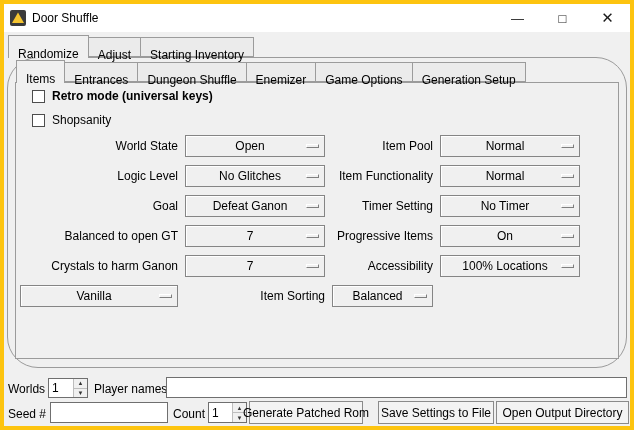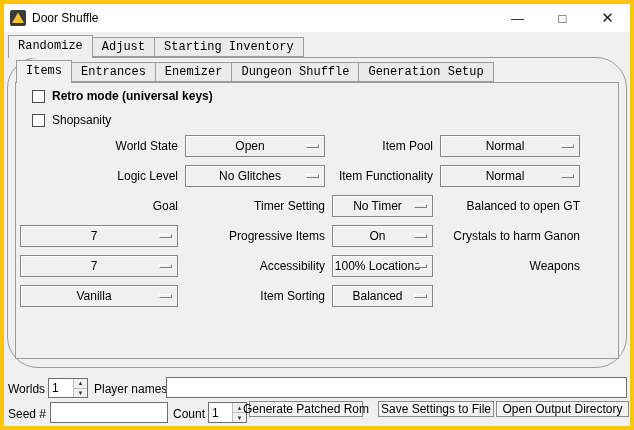--- a/index.html
+++ b/index.html
@@ -9,22 +9,22 @@
   .app-icon { width:16px; height:16px; margin:0 6px; flex:0 0 auto; }
   .tb-title { font-size:12px; color:#000; white-space:nowrap; }
   .tb-buttons { margin-left:auto; display:flex; height:28px; }
   .tb-btn { width:45px; height:28px; display:flex; align-items:center; justify-content:center;
             font-size:13px; color:#1a1a1a; cursor:default; }
   .tb-btn.close { font-size:15px; }
   .client { position:relative; width:626px; height:394px; background:#f0f0f0; font-size:12px; color:#000; }
 
   
   .tabrow { position:absolute; display:flex; align-items:flex-end; height:20px; z-index:5; }
-  .tab { box-sizing:border-box; height:20px; line-height:18px; padding:0 9px; background:#ebebeb;
-         border:1px solid #9b9b9b; white-space:nowrap; cursor:default;font-family:Liberation Mono, monospace; }
+  .tab { box-sizing:border-box; height:20px; line-height:18px; padding:8px 9px; background:#ebebeb;
+         border:1px solid #9b9b9b; white-space:nowrap; cursor:default; }
   .tab + .tab { margin-left:-1px; }
   .tab.selected { height:23px; line-height:21px; background:#f0f0f0; border-bottom:none;
                   margin-bottom:-1px; position:relative; z-index:6; }
   .pane { position:absolute; box-sizing:border-box; border:1px solid #9b9b9b; background:#f0f0f0; z-index:1; }
   #outer-pane { left:3px; top:25px; width:620px; height:311px; }
   #inner-tabrow { left:8px; top:4px; }
   #outer-tabrow { left:4px; top:5px; }
   #inner-pane { left:7px; top:24px; width:604px; height:277px; }
 
   
@@ -47,21 +47,21 @@
   .lbl { position:absolute; line-height:20px; white-space:nowrap; }
   .entry { position:absolute; box-sizing:border-box; background:#fff; border:1px solid #6f6f6f;
            font:12px "Liberation Sans", sans-serif; padding:0 3px; outline:none; }
   .spin { position:absolute; box-sizing:border-box; height:20px; background:#fff; border:1px solid #6f6f6f; display:flex; }
   .spin-val { flex:1; min-width:0; border:none; outline:none; background:transparent;
               font:12px "Liberation Sans", sans-serif; padding:0 0 0 3px; }
   .spin-btns { width:13px; display:flex; flex-direction:column; border-left:1px solid #bdbdbd; flex:0 0 auto; }
   .spin-btn { flex:1; display:flex; align-items:center; justify-content:center; font-size:6px; color:#333;
               background:#f0f0f0; cursor:default; }
   .spin-btn + .spin-btn { border-top:1px solid #bdbdbd; }
-  .btn { position:absolute; box-sizing:border-box; height:16px; background:#f3f3f3; border:1px solid #8a8a8a;
+  .btn { position:absolute; box-sizing:border-box; height:23px; background:#f3f3f3; border:1px solid #8a8a8a;
          display:flex; align-items:center; justify-content:center; padding:0 6px; white-space:nowrap; cursor:default; }
 
   #worlds-label { left:4px;  top:347px; }
   #worlds-spin  { left:44px; top:346px; width:40px; }
   #player-label { left:90px; top:347px; }
   #player-entry { left:162px; top:345px; width:461px; height:21px; }
   #seed-label   { left:4px;  top:372px; }
   #seed-entry   { left:46px; top:370px; width:118px; height:21px; }
   #count-label  { left:169px; top:372px; }
   #count-spin   { left:204px; top:370px; width:39px; height:21px; }
@@ -93,22 +93,23 @@
       <div class="tab selected">Randomize</div>
       <div class="tab">Adjust</div>
       <div class="tab">Starting Inventory</div>
     </div>
 
     <div class="pane" id="outer-pane" style="position:absolute;border-radius:31px;">
 
       <div class="tabrow" id="inner-tabrow">
         <div class="tab selected">Items</div>
         <div class="tab">Entrances</div>
+        <div class="tab">Dungeon Shuffle</div>
         <div class="tab">Enemizer</div>
-        <div class="tab">Dungeon Shuffle</div>
+        <div class="tab">Game Options</div>
         <div class="tab">Generation Setup</div>
       </div>
 
       <div class="pane" id="inner-pane">
 
         <div class="cb-row" style="top:5px;font-weight:bold;">
           <span class="cb-box"></span>
           <span class="cb-label">Retro mode (universal keys)</span>
         </div>
         <div class="cb-row" style="top:29px;">
@@ -134,20 +135,24 @@
             <span class="dd-val">No Glitches</span>
             <span class="dd-ind"></span>
           </div>
           <div class="flabel">Item Functionality</div>
           <div class="dd">
             <span class="dd-val">Normal</span>
             <span class="dd-ind"></span>
           </div>
 
           <div class="flabel">Goal</div>
+          <div class="dd">
+            <span class="dd-val">Defeat Ganon</span>
+            <span class="dd-ind"></span>
+          </div>
           <div class="flabel">Timer Setting</div>
           <div class="dd">
             <span class="dd-val">No Timer</span>
             <span class="dd-ind"></span>
           </div>
 
           <div class="flabel">Balanced to open GT</div>
           <div class="dd">
             <span class="dd-val">7</span>
             <span class="dd-ind"></span>
@@ -162,21 +167,20 @@
           <div class="dd">
             <span class="dd-val">7</span>
             <span class="dd-ind"></span>
           </div>
           <div class="flabel">Accessibility</div>
           <div class="dd">
             <span class="dd-val">100% Locations</span>
             <span class="dd-ind"></span>
           </div>
 
-          <div class="flabel">Weapons</div>
           <div class="dd">
             <span class="dd-val">Vanilla</span>
             <span class="dd-ind"></span>
           </div>
           <div class="flabel">Item Sorting</div>
           <div class="dd">
             <span class="dd-val">Balanced</span>
             <span class="dd-ind"></span>
           </div>
 

